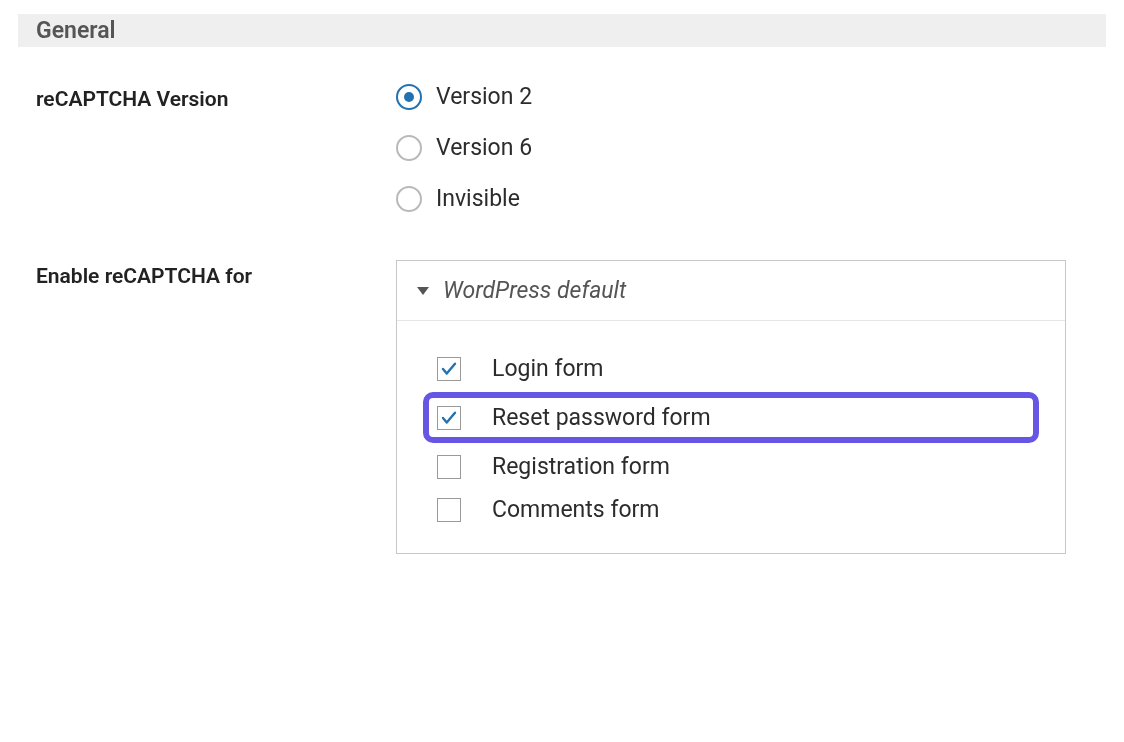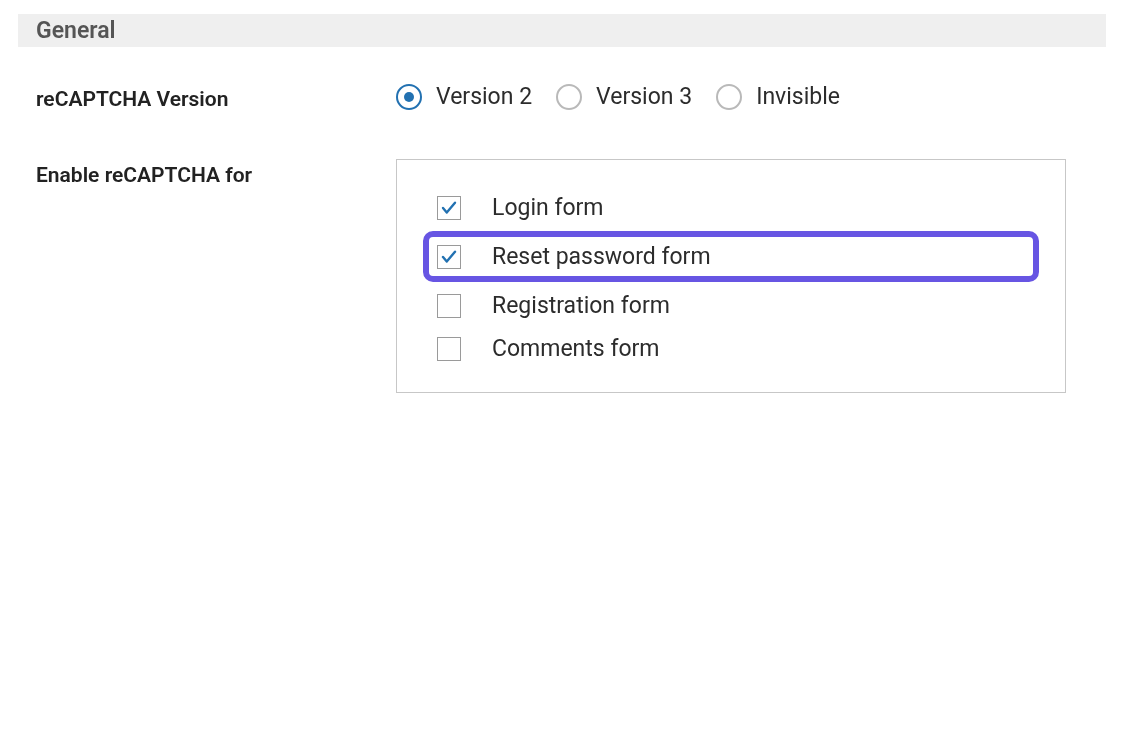--- a/index.html
+++ b/index.html
@@ -31,21 +31,21 @@
     color: #222;
     font-size: 21px;
     flex-shrink: 0;
   }
   .form-field {
     flex: 1;
     padding-right: 40px;
   }
 
   
-  .radio-group { display: flex; gap: 24px; }
+  .radio-group { display: flex; flex-direction: column; gap: 24px; }
   .radio-item {
     display: flex;
     align-items: center;
     gap: 14px;
     cursor: pointer;
   }
   .radio-circle {
     width: 26px;
     height: 26px;
     border: 2px solid #b9b9b9;
@@ -146,37 +146,41 @@
 
       <label class="radio-item">
         <span class="radio-circle selected">
             <span class="radio-dot"></span>
           </span>
         <span class="radio-label">Version 2</span>
       </label>
 
       <label class="radio-item">
         <span class="radio-circle"></span>
-        <span class="radio-label">Version 3</span>
+        <span class="radio-label">Version 6</span>
       </label>
 
       <label class="radio-item">
         <span class="radio-circle"></span>
         <span class="radio-label">Invisible</span>
       </label>
 
     </div>
   </div>
 </div>
 
 <div class="form-row">
   <div class="form-label">Enable reCAPTCHA for</div>
   <div class="form-field">
 
     <div class="accordion">
+      <div class="accordion-header">
+        <span class="triangle-down"></span>
+        <span class="accordion-title">WordPress default</span>
+      </div>
       <div class="accordion-body">
 
         <label class="checkbox-item">
           <span class="checkbox-box checked">
             <svg width="18" height="18" viewBox="0 0 24 24" fill="none" stroke="#2271b1" stroke-width="3.2" stroke-linecap="round" stroke-linejoin="round">
                 <polyline points="4 12 9 18 20 5"></polyline>
               </svg>
           </span>
           <span class="checkbox-label">Login form</span>
         </label>

